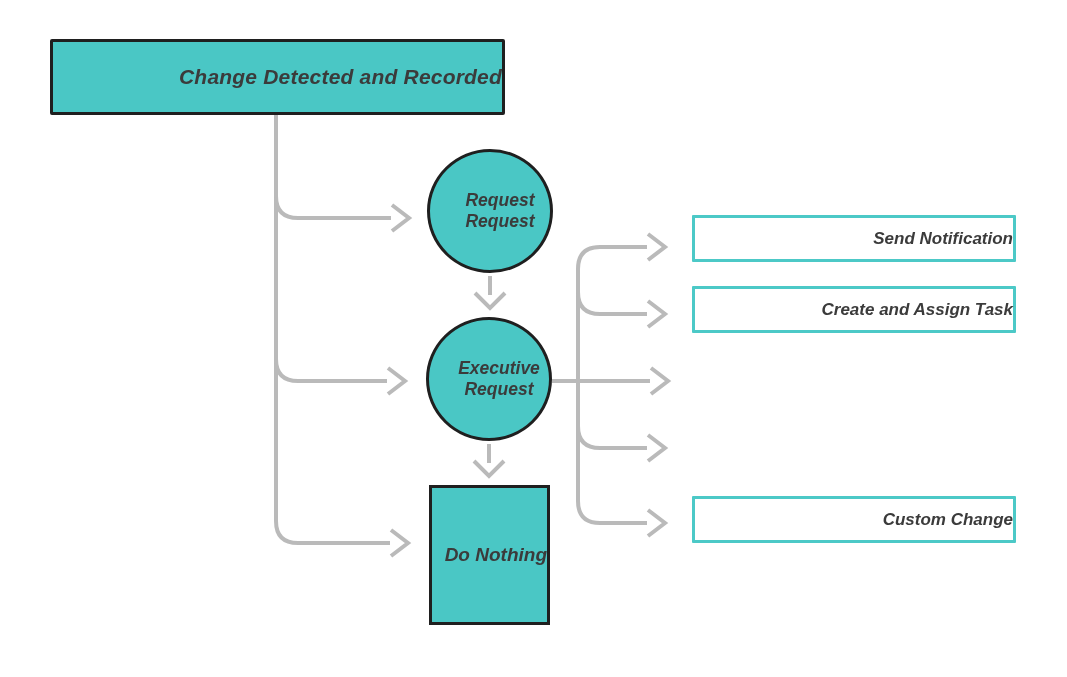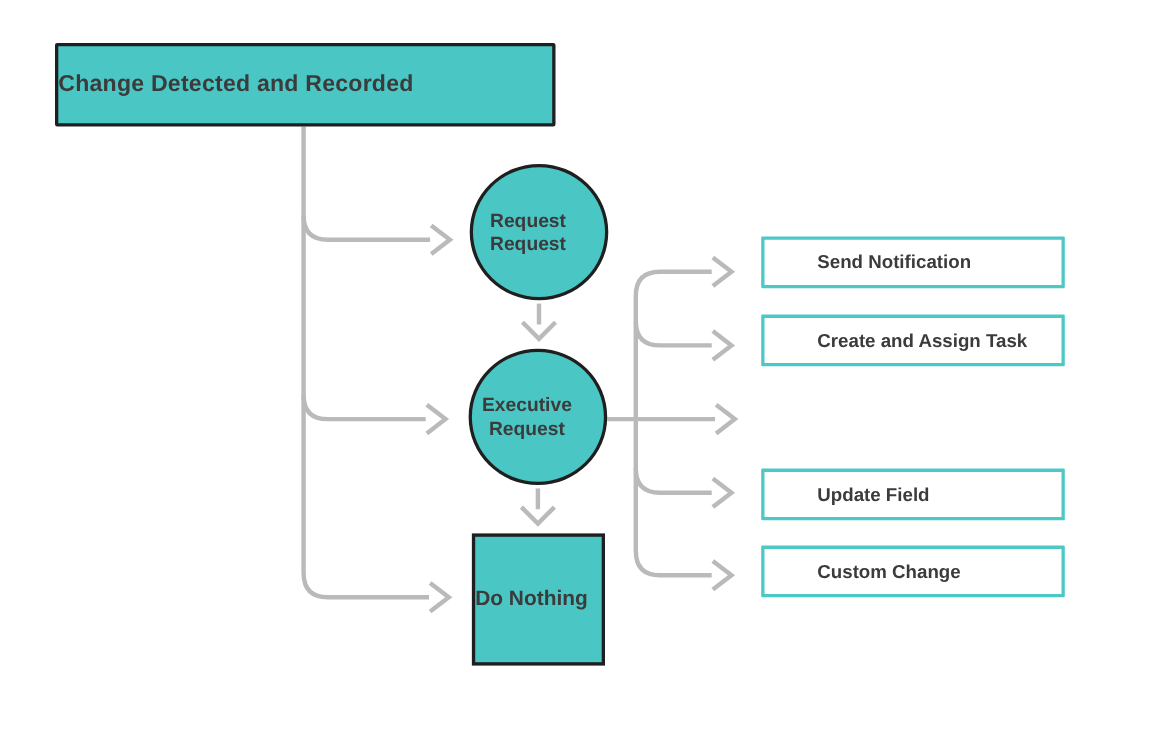--- a/index.html
+++ b/index.html
@@ -15,25 +15,26 @@
     position:relative;
     width:1067px;height:677px;
     background:var(--bg);
     font-family:"Liberation Sans", sans-serif;
     overflow:hidden;
   }
   .connectors{position:absolute;left:0;top:0;width:1067px;height:677px;}
   .conn{fill:none;stroke:var(--conn);stroke-width:4;}
   .node{
     position:absolute;
-    display:flex;align-items:center;justify-content:flex-start;
+    display:flex;align-items:center;justify-content:flex-end;
     text-align:center;
     color:var(--text);
     box-sizing:border-box;
     font-weight:bold;
+    font-style:italic;
   }
   .source-box{
     left:50px;top:39px;width:455px;height:76px;
     background:var(--teal);
     border:3px solid var(--dark);
     border-radius:2px;
     font-size:21px;
     letter-spacing:.2px;
   }
   .circle{
@@ -41,27 +42,27 @@
     background:var(--teal);
     border:3px solid var(--dark);
     border-radius:50%;
     font-size:17.5px;
     line-height:1.22;
   }
   .circle .lbl{width:100px;}
   .circle-request{left:427px;top:149px;}
   .circle-executive{left:426px;top:317px;}
   .do-nothing-box{
-    left:429px;top:485px;width:121px;height:120px;
+    left:429px;top:485px;width:121px;height:140px;
     background:var(--teal);
     border:3px solid var(--dark);
     font-size:19px;
   }
   .action-box{
-    left:692px;width:276px;height:47px;
+    left:692px;width:324px;height:47px;
     background:#FFFFFF;
     border:3px solid var(--teal-border);
     border-radius:1px;
     font-size:17px;
     padding-left:48px;
   }
   .action-1{top:215px;}
   .action-2{top:286px;}
   .action-3{top:356px;}
   .action-4{top:426px;}
@@ -137,21 +138,18 @@
 
   <div class="node action-box action-1">
     <span class="lbl">Send Notification</span>
   </div>
 
   <div class="node action-box action-2">
     <span class="lbl">Create and Assign Task</span>
   </div>
 
 
-  <div class="node action-box action-4">
-    <span class="lbl">Update Field</span>
-  </div>
 
   <div class="node action-box action-5">
     <span class="lbl">Custom Change</span>
   </div>
 
 </div>
 
 </body></html>

